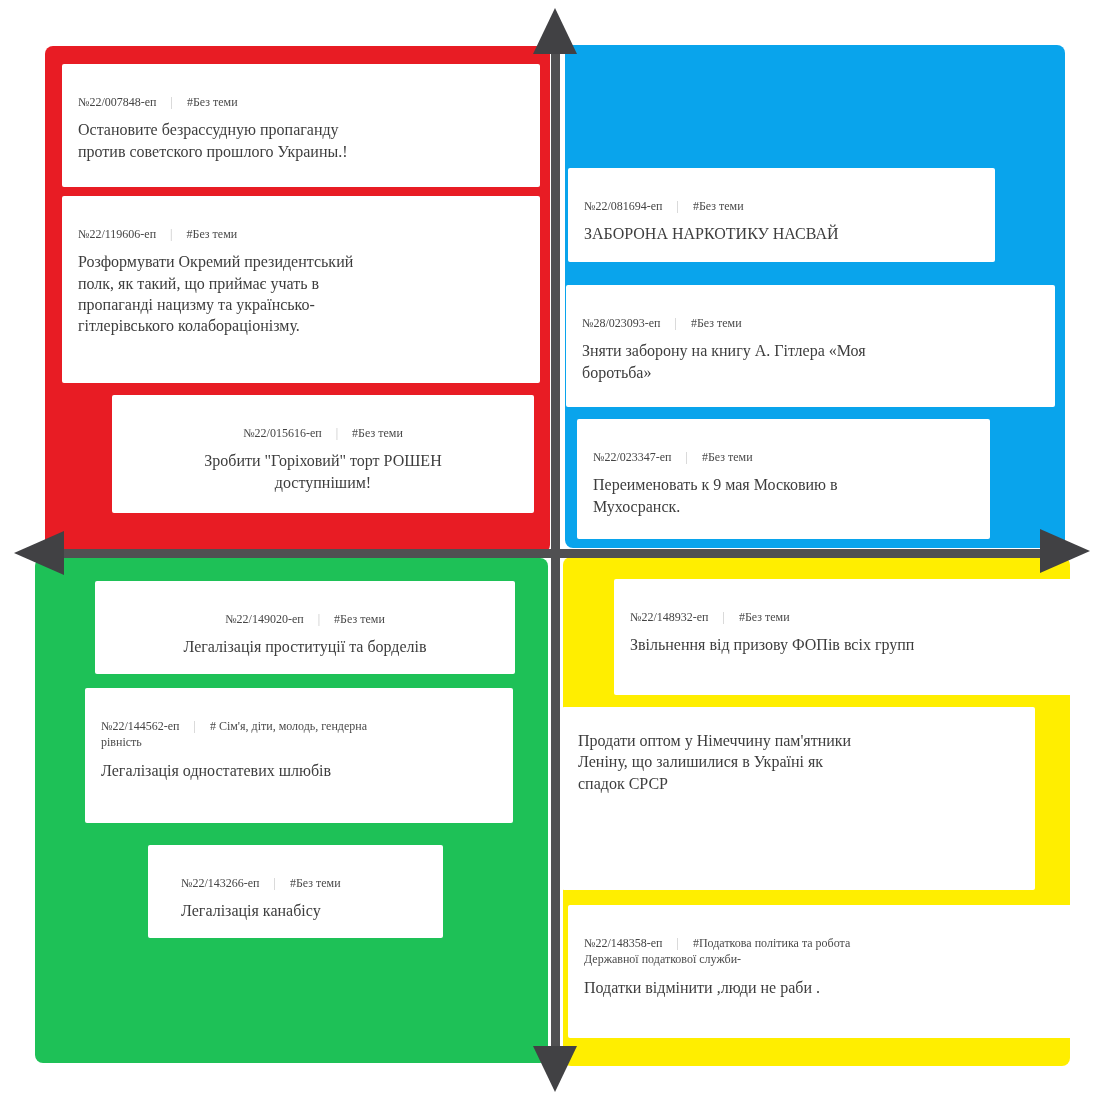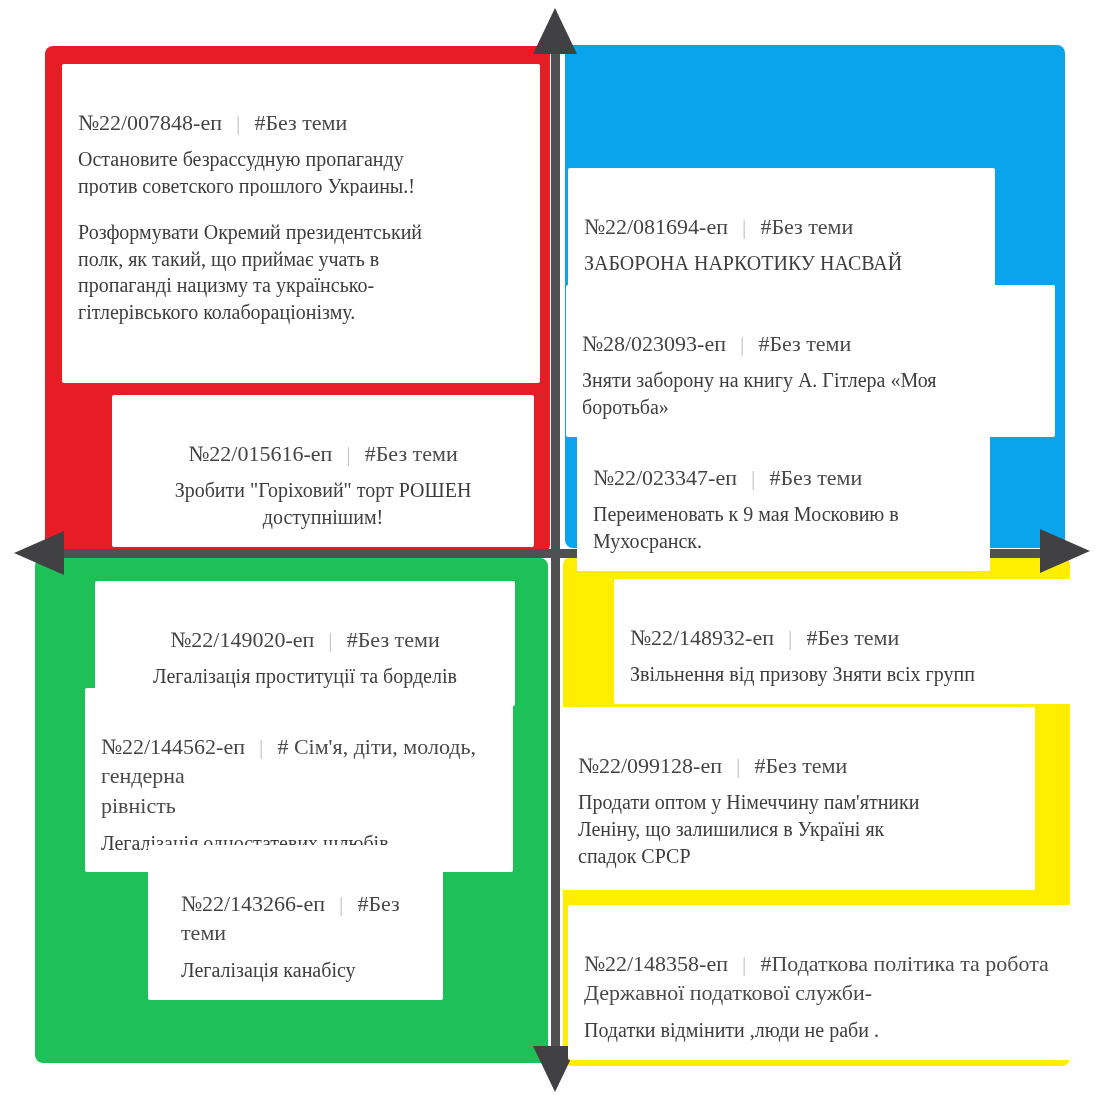--- a/index.html
+++ b/index.html
@@ -31,31 +31,31 @@
 
   
   .card{
     position:absolute;
     background:#ffffff;
     border-radius:2px;
     box-sizing:border-box;
     padding:14px 16px 16px 16px;
   }
   .card-header{
-    font-size:22px;
+    font-size:12px;
     color:#4a4a4a;
     line-height:1.35;
     white-space:pre-line;
   }
   .pid{color:#444444;}
   .sep{color:#c4c4c4;margin:0 14px;}
   .topic{color:#4a4a4a;white-space:pre-line;}
   .card-text{
     margin-top:9px;
-    font-size:20px;
+    font-size:16px;
     color:#3d3d3d;
     line-height:1.33;
     white-space:pre-line;
   }
 
   
   .q0c0{left:62px;top:64px;width:478px;min-height:123px;}
   .q0c1{left:62px;top:196px;width:478px;min-height:187px;}
   .q0c2{left:112px;top:395px;width:422px;min-height:118px;text-align:center;}
 
@@ -89,20 +89,23 @@
   <div class="arrowhead" id="arrow-right"></div>
 
   <div class="card q0c0">
     <div class="card-header">
       <span class="pid">№22/007848-еп</span><span class="sep">|</span><span class="topic">#Без теми</span>
     </div>
     <div class="card-text">Остановите безрассудную пропаганду
 против советского прошлого Украины.!</div>
   </div>
   <div class="card q0c1">
+    <div class="card-header">
+      <span class="pid">№22/119606-еп</span><span class="sep">|</span><span class="topic">#Без теми</span>
+    </div>
     <div class="card-text">Розформувати Окремий президентський
 полк, як такий, що приймає учать в
 пропаганді нацизму та українсько-
 гітлерівського колабораціонізму.</div>
   </div>
   <div class="card q0c2">
     <div class="card-header">
       <span class="pid">№22/015616-еп</span><span class="sep">|</span><span class="topic">#Без теми</span>
     </div>
     <div class="card-text">Зробити "Горіховий" торт РОШЕН
@@ -147,26 +150,23 @@
     <div class="card-header">
       <span class="pid">№22/143266-еп</span><span class="sep">|</span><span class="topic">#Без теми</span>
     </div>
     <div class="card-text">Легалізація канабісу</div>
   </div>
 
   <div class="card q3c0">
     <div class="card-header">
       <span class="pid">№22/148932-еп</span><span class="sep">|</span><span class="topic">#Без теми</span>
     </div>
-    <div class="card-text">Звільнення від призову Зняти всіх групп</div>
+    <div class="card-text">Звільнення від призову ФОПів всіх групп</div>
   </div>
   <div class="card q3c1">
-    <div class="card-header">
-      <span class="pid">№22/099128-еп</span><span class="sep">|</span><span class="topic">#Без теми</span>
-    </div>
     <div class="card-text">Продати оптом у Німеччину пам'ятники
 Леніну, що залишилися в Україні як
 спадок СРСР</div>
   </div>
   <div class="card q3c2">
     <div class="card-header">
       <span class="pid">№22/148358-еп</span><span class="sep">|</span><span class="topic">#Податкова політика та робота
 Державної податкової служби-</span>
     </div>
     <div class="card-text">Податки відмінити ,люди не раби .</div>

